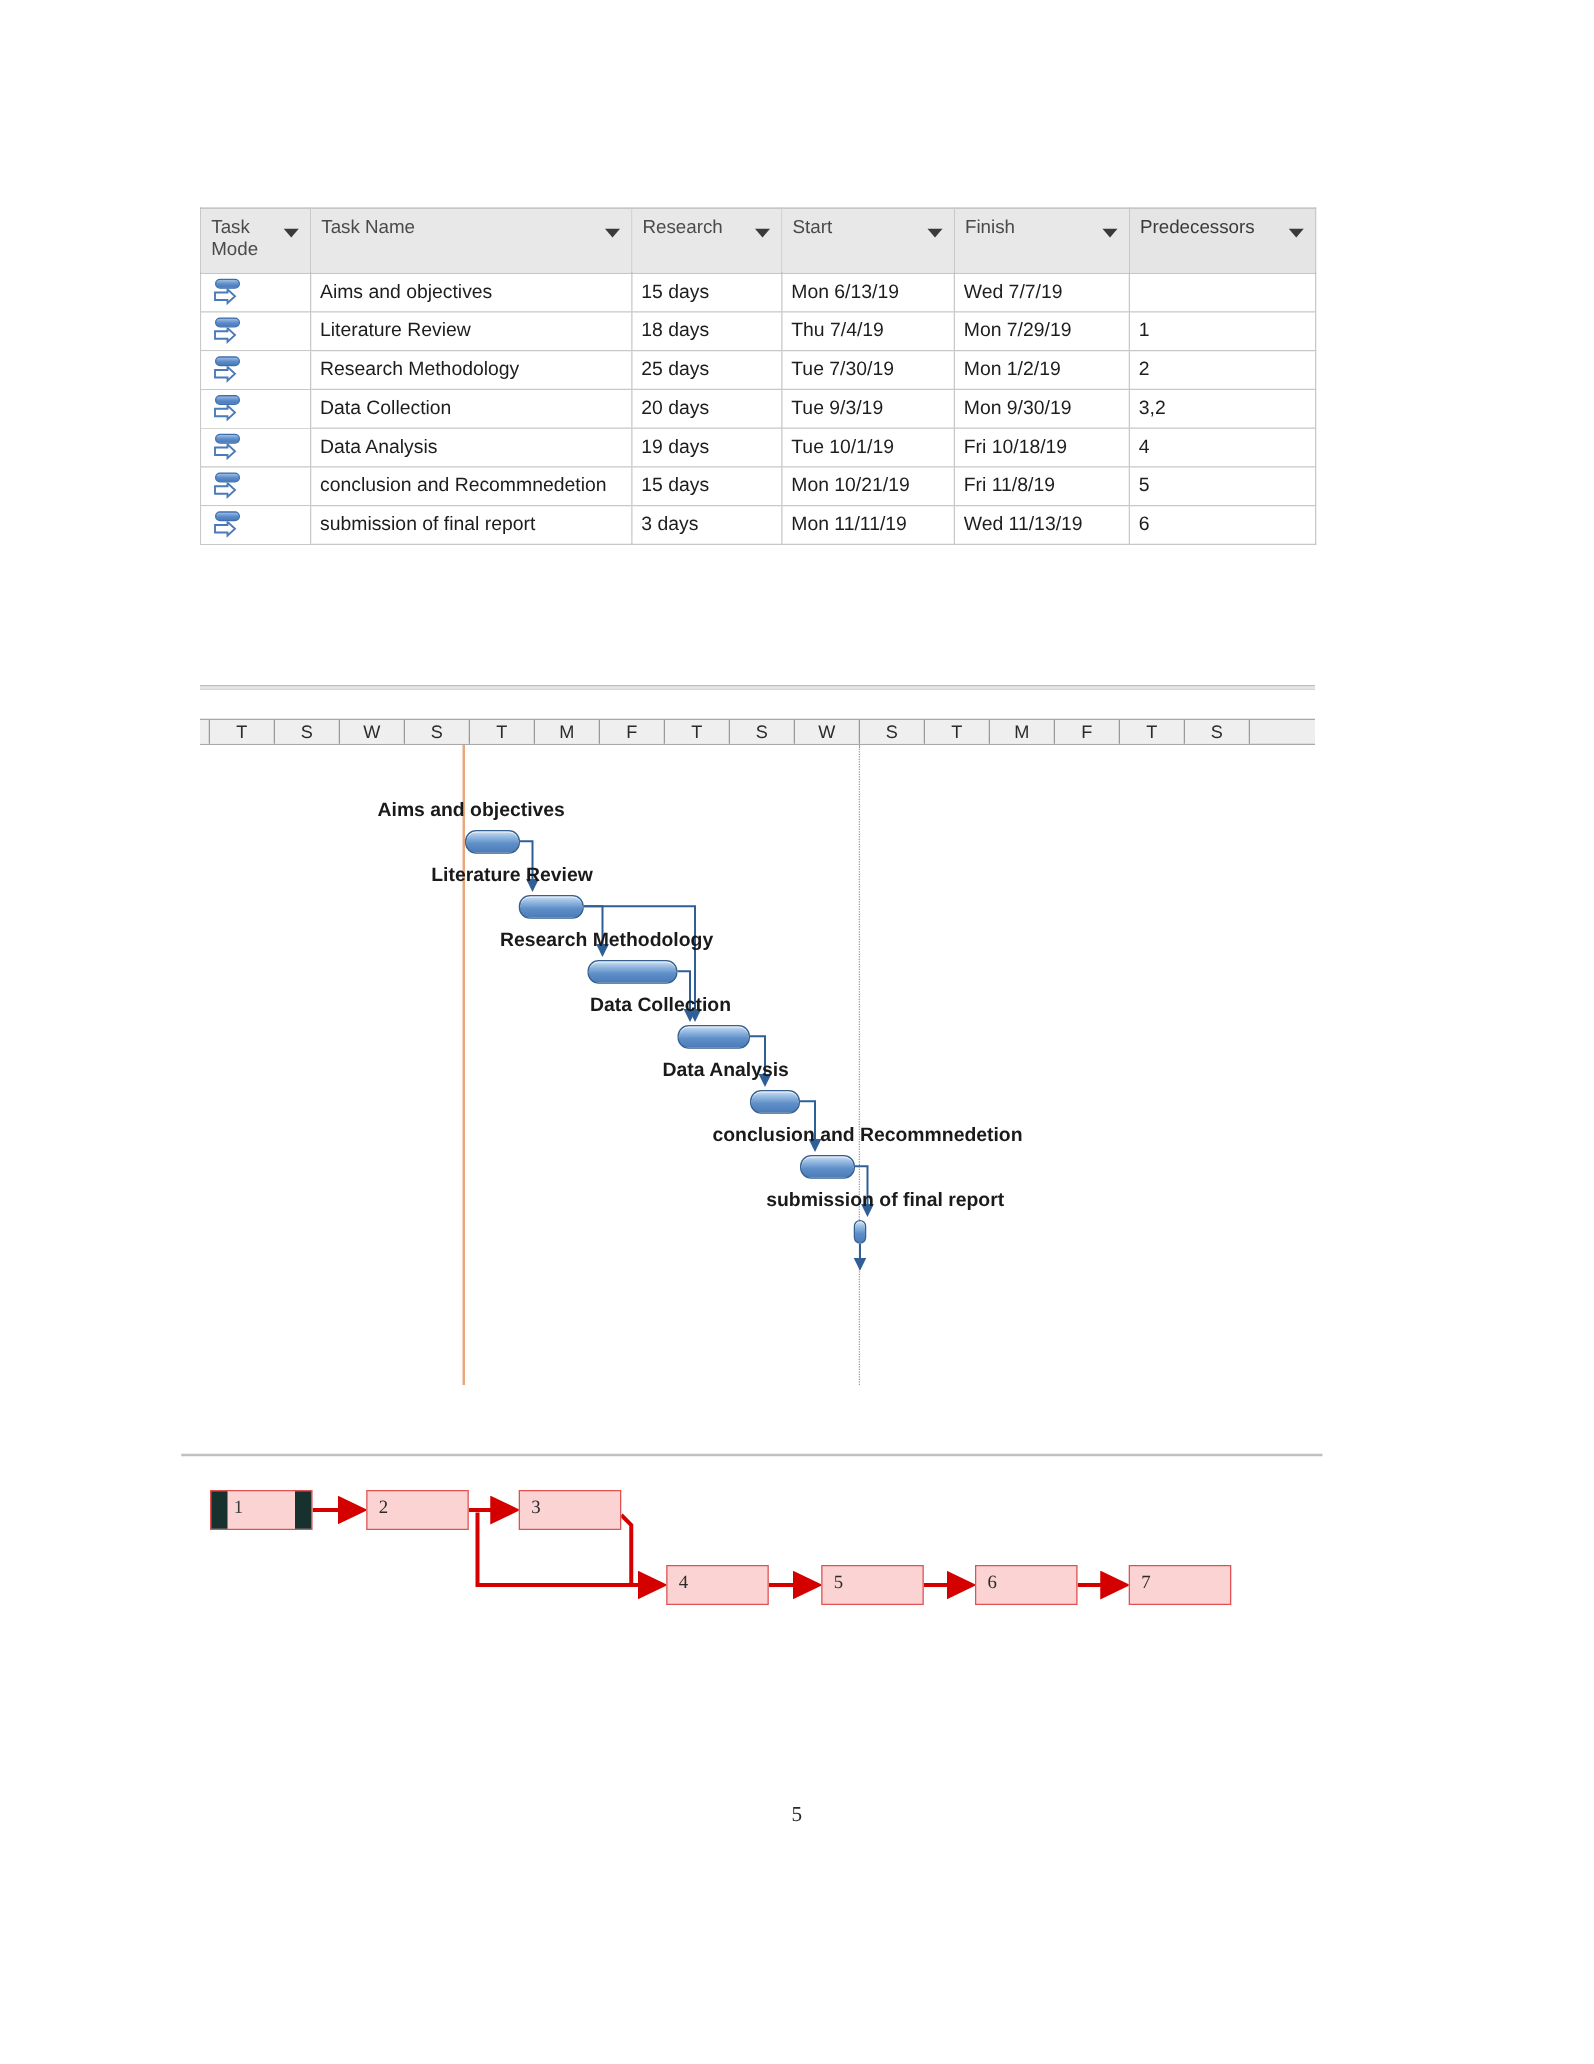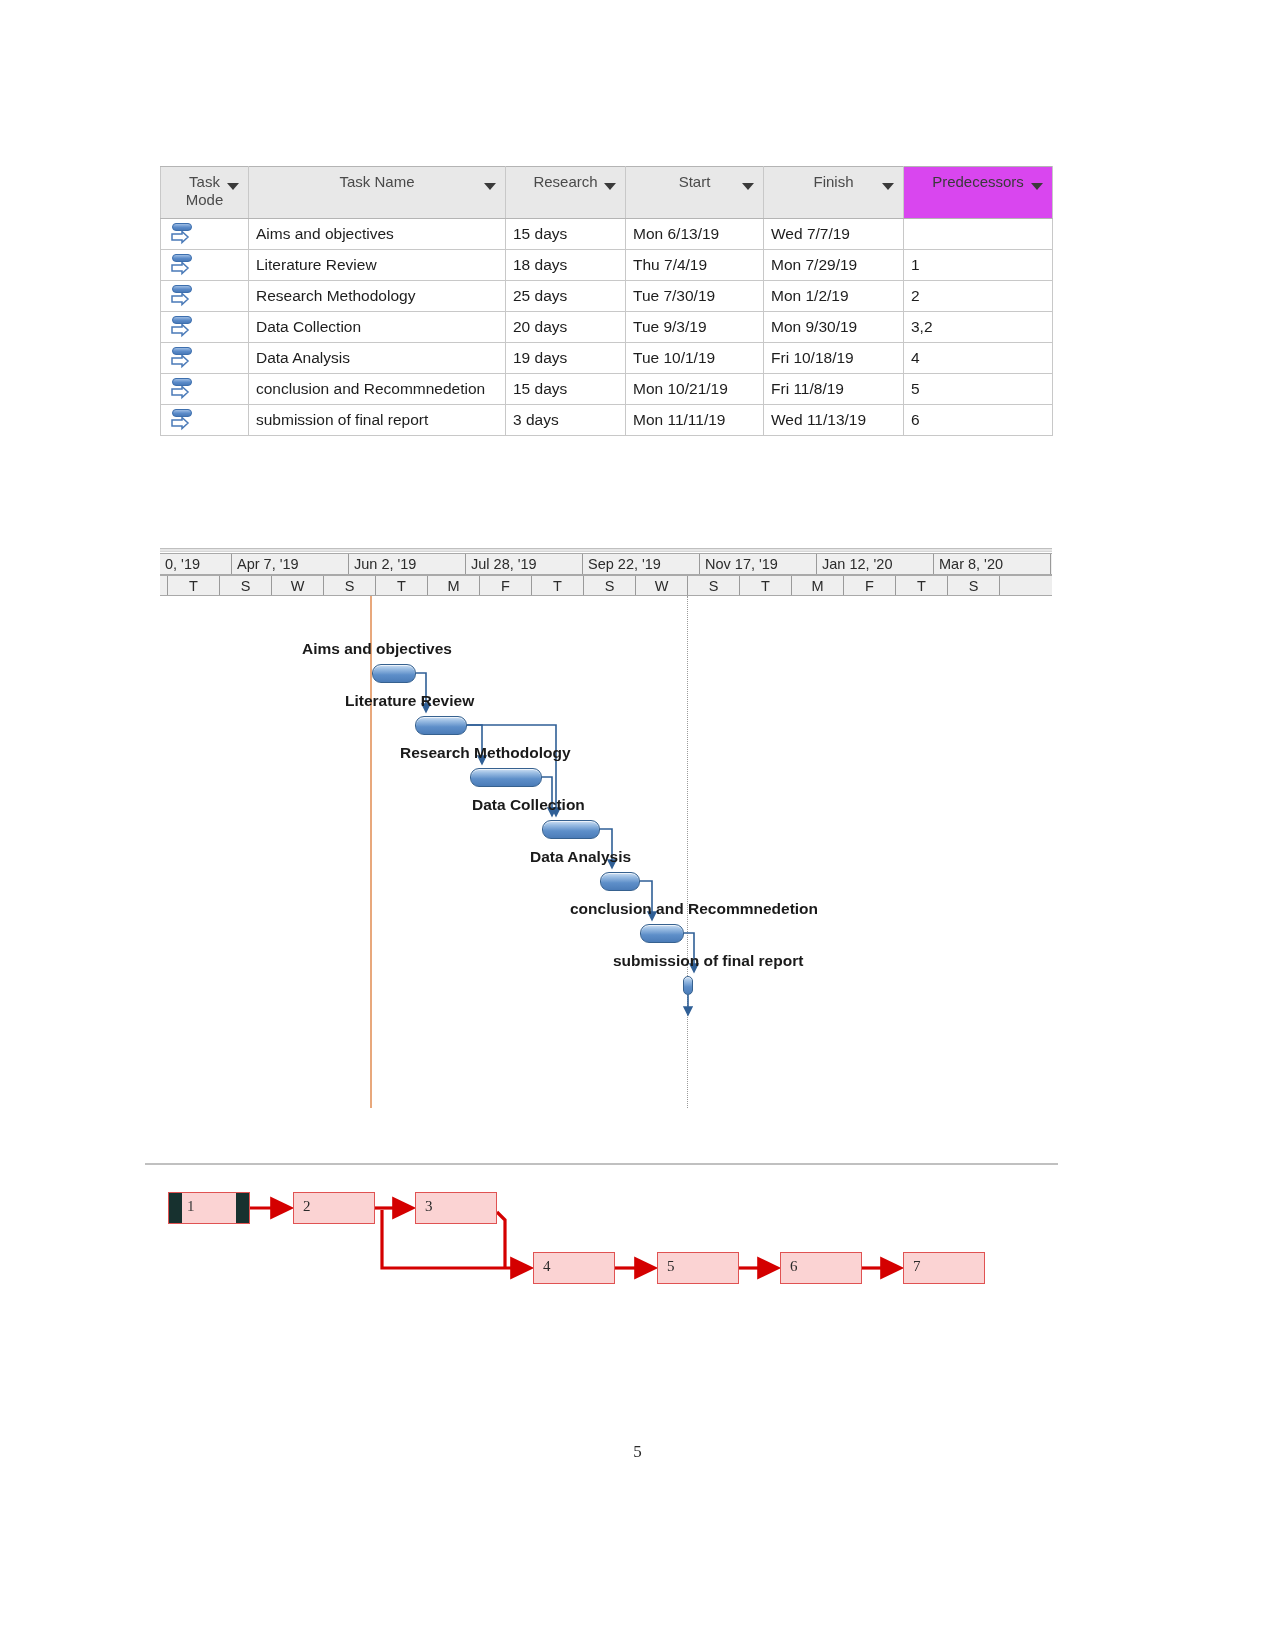--- a/index.html
+++ b/index.html
@@ -34,24 +34,24 @@
     text-align:left;
     color:#4a4a4a;
     font-size:15px;
     height:52px;
     position:relative;
     padding:6px 8px 0 8px;
     border-bottom:1px solid #b4b4b4;
     border-top:1px solid #b4b4b4;
   }
   table.task-table thead th.predecessors-th {
-    background:#d946ef;
+    background:#e5e5e5;
     color:#3a3a3a;
   }
-  .th-label { display:block; line-height:1.18;text-align:center; }
+  .th-label { display:block; line-height:1.18; }
   .filter-arrow {
     position:absolute; right:9px; top:16px;
     width:0;height:0;
     border-left:6px solid transparent;
     border-right:6px solid transparent;
     border-top:7px solid #3a3a3a;
   }
   .col-taskmode { width:88px; }
   .col-taskname { width:257px; }
   .col-duration { width:120px; }
@@ -323,30 +323,20 @@
           <td>Wed 11/13/19</td>
           <td>6</td>
         </tr>
       </tbody>
   </table>
 </div>
 
 <div class="gantt-wrap">
   <div class="gantt-topline"></div>
 
-  <div class="tl-row tl-dates" id="tl-dates">
-      <div class="cell first">0, '19</div>
-      <div class="cell normal">Apr 7, '19</div>
-      <div class="cell normal">Jun 2, '19</div>
-      <div class="cell normal">Jul 28, '19</div>
-      <div class="cell normal">Sep 22, '19</div>
-      <div class="cell normal">Nov 17, '19</div>
-      <div class="cell normal">Jan 12, '20</div>
-      <div class="cell normal">Mar 8, '20</div>
-    </div>
   <div class="tl-row tl-days" id="tl-days">
       <div class="cell first"></div>
       <div class="cell">T</div>
       <div class="cell">S</div>
       <div class="cell">W</div>
       <div class="cell">S</div>
       <div class="cell">T</div>
       <div class="cell">M</div>
       <div class="cell">F</div>
       <div class="cell">T</div>

